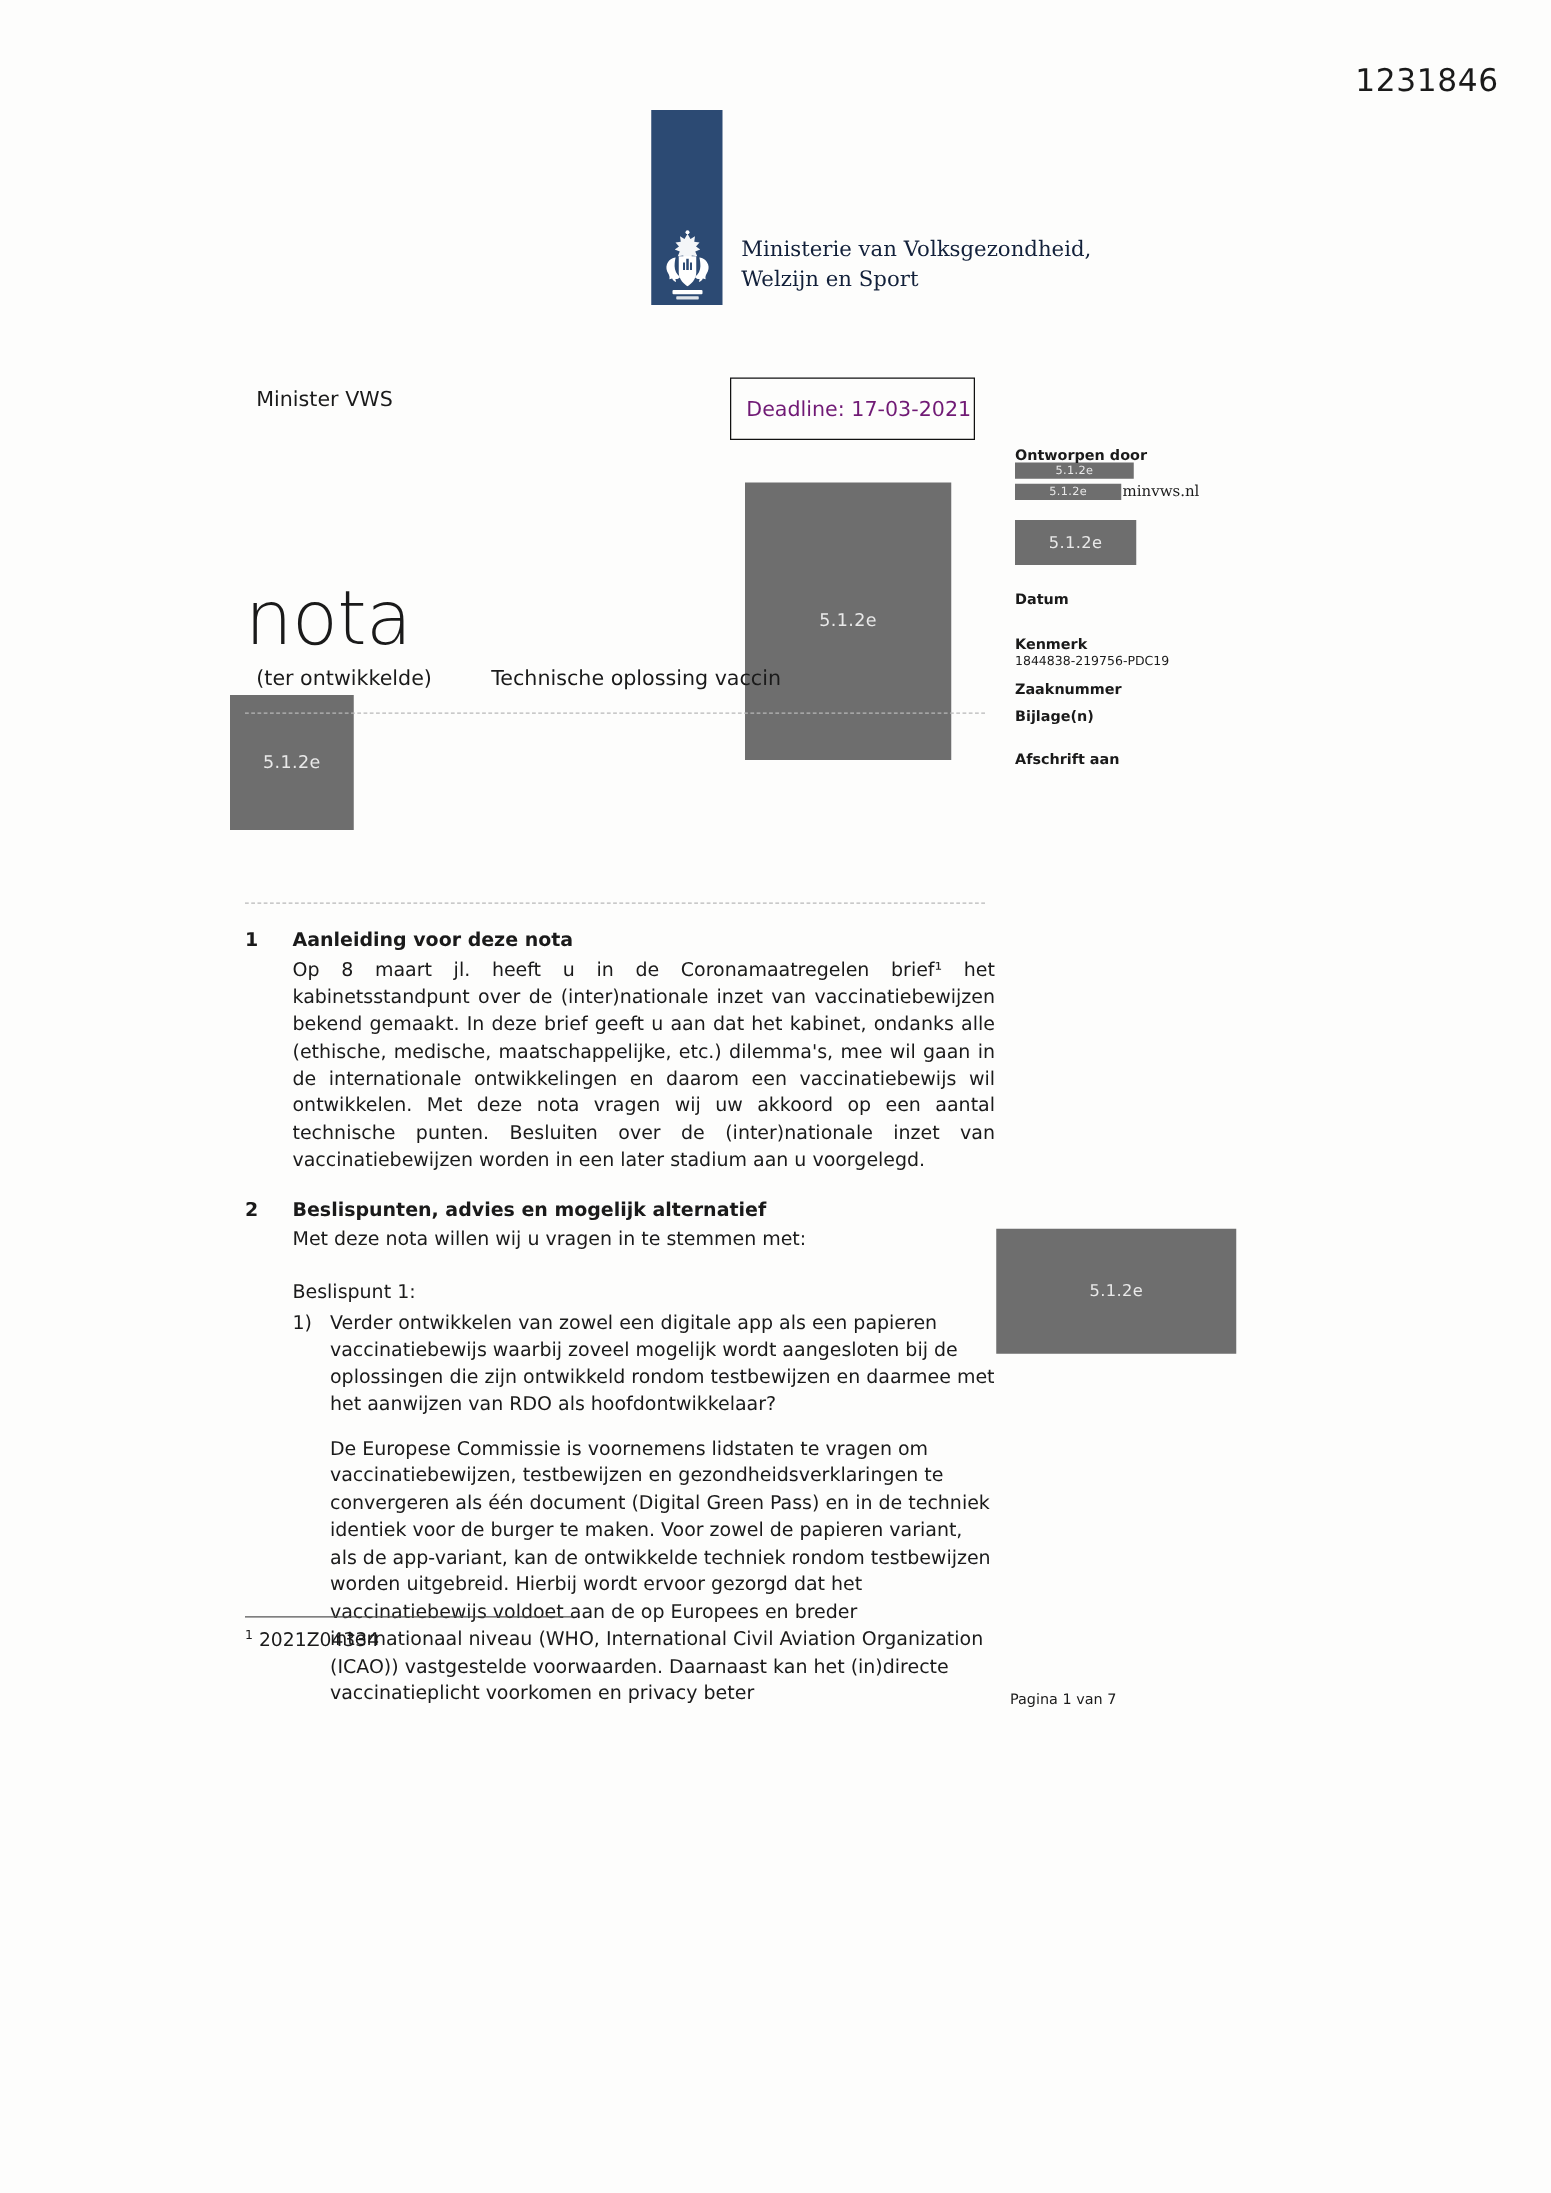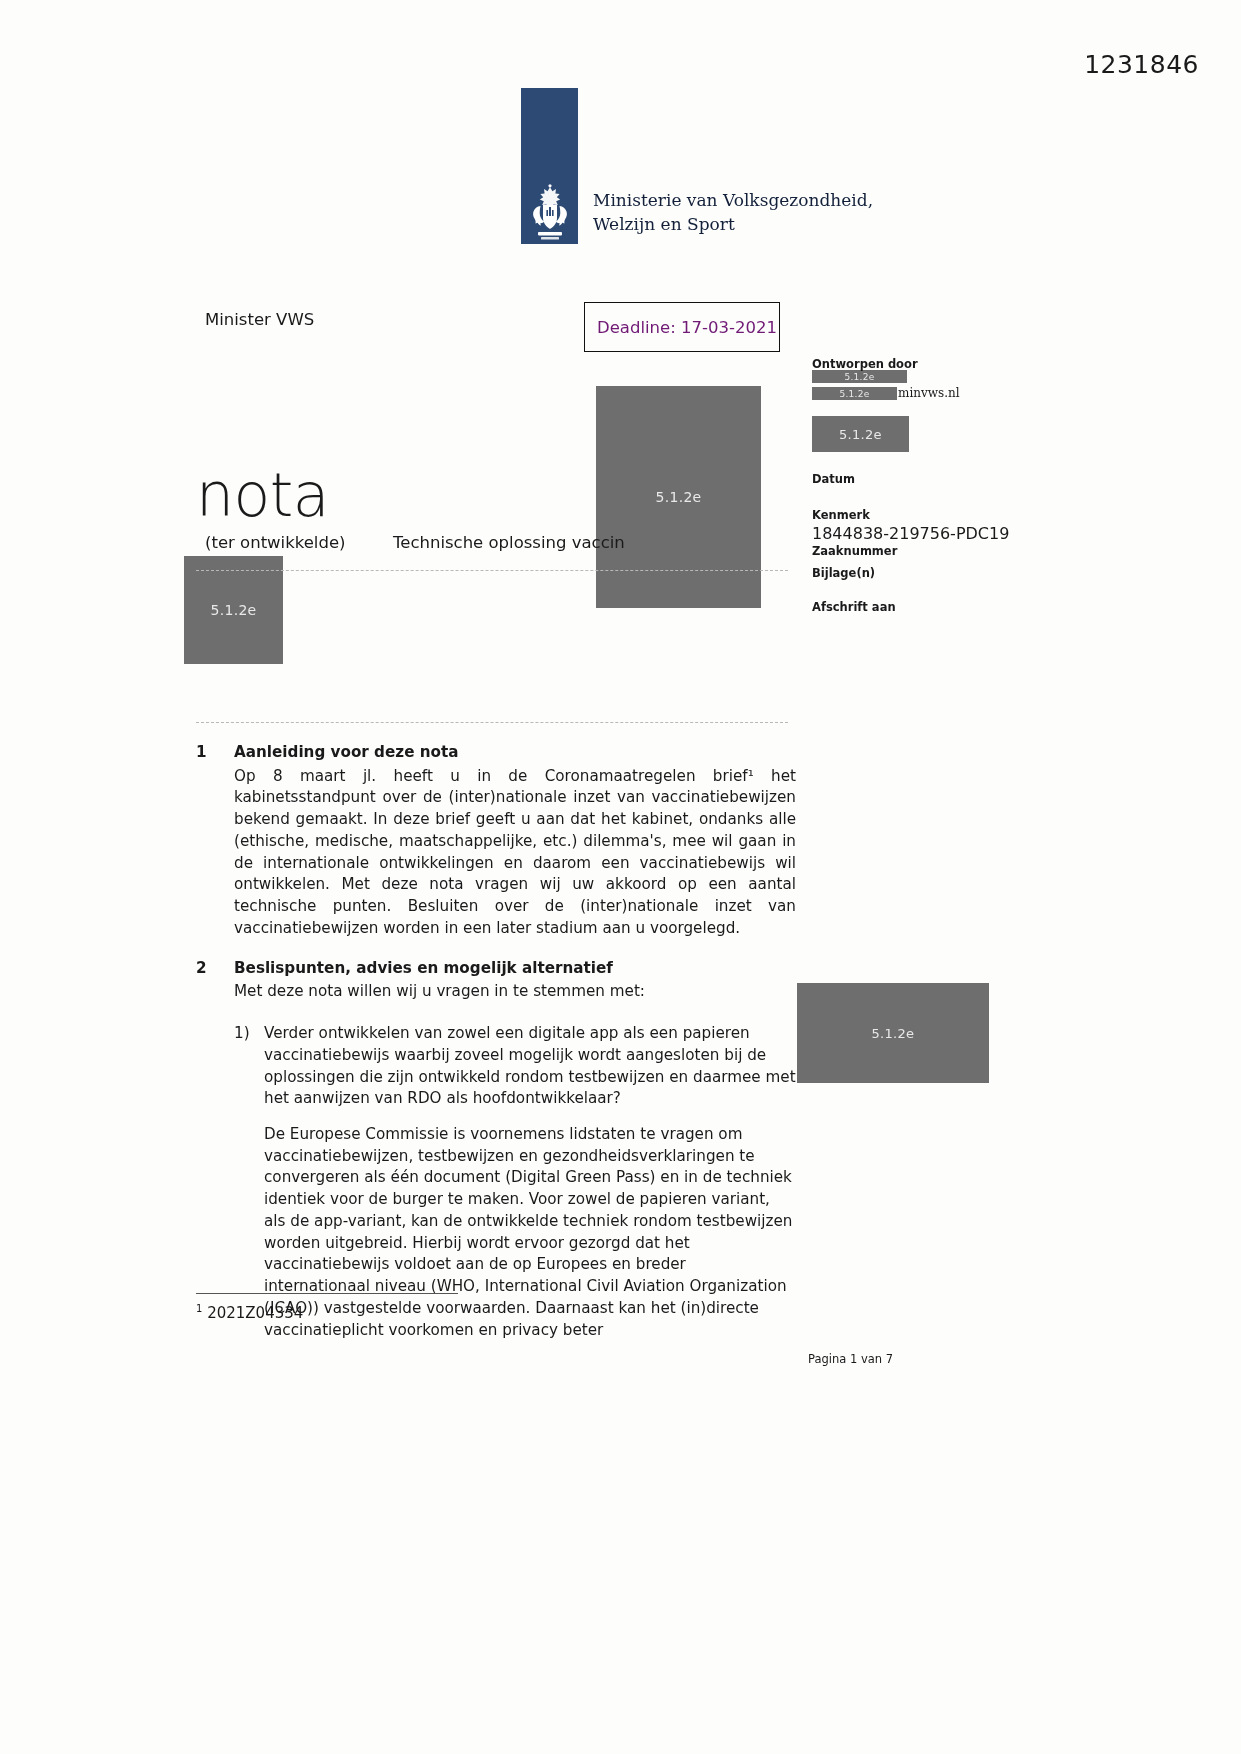--- a/index.html
+++ b/index.html
@@ -166,21 +166,21 @@
     line-height: 1.5;
     color: #1a1a1a;
   }
   .meta-label {
     font-weight: bold;
     font-size: 11.5px;
     position: absolute;
     left: 0;
   }
   .meta-value {
-    font-size: 16px;
+    font-size: 10px;
     position: absolute;
     left: 0;
   }
 
   
   #m-ontworpen  { top: 0px; }
   #m-datum      { top: 115px; }
   #m-kenmerk    { top: 151px; }
   #m-kenmerk-v  { top: 166px; }
   #m-zaaknummer { top: 187px; }
@@ -341,20 +341,21 @@
       </div>
     </div>
 
     <div class="sec">
       <div class="sec-num">2</div>
       <div class="sec-body">
         <div class="sec-head">Beslispunten, advies en mogelijk alternatief</div>
         <p class="para">Met deze nota willen wij u vragen in te stemmen met:</p>
 
         <div class="list-block">
+          <div class="list-intro">Beslispunt 1:</div>
           <div class="li">
             <div class="li-num">1)</div>
             <div class="li-text">Verder ontwikkelen van zowel een digitale app als een papieren vaccinatiebewijs waarbij zoveel mogelijk wordt aangesloten bij de oplossingen die zijn ontwikkeld rondom testbewijzen en daarmee met het aanwijzen van RDO als hoofdontwikkelaar?</div>
           </div>
           <div class="li-cont">De Europese Commissie is voornemens lidstaten te vragen om vaccinatiebewijzen, testbewijzen en gezondheidsverklaringen te convergeren als één document (Digital Green Pass) en in de techniek identiek voor de burger te maken. Voor zowel de papieren variant, als de app-variant, kan de ontwikkelde techniek rondom testbewijzen worden uitgebreid. Hierbij wordt ervoor gezorgd dat het vaccinatiebewijs voldoet aan de op Europees en breder internationaal niveau (WHO, International Civil Aviation Organization (ICAO)) vastgestelde voorwaarden. Daarnaast kan het (in)directe vaccinatieplicht voorkomen en privacy beter</div>
         </div>
       </div>
     </div>
 
   </div>

